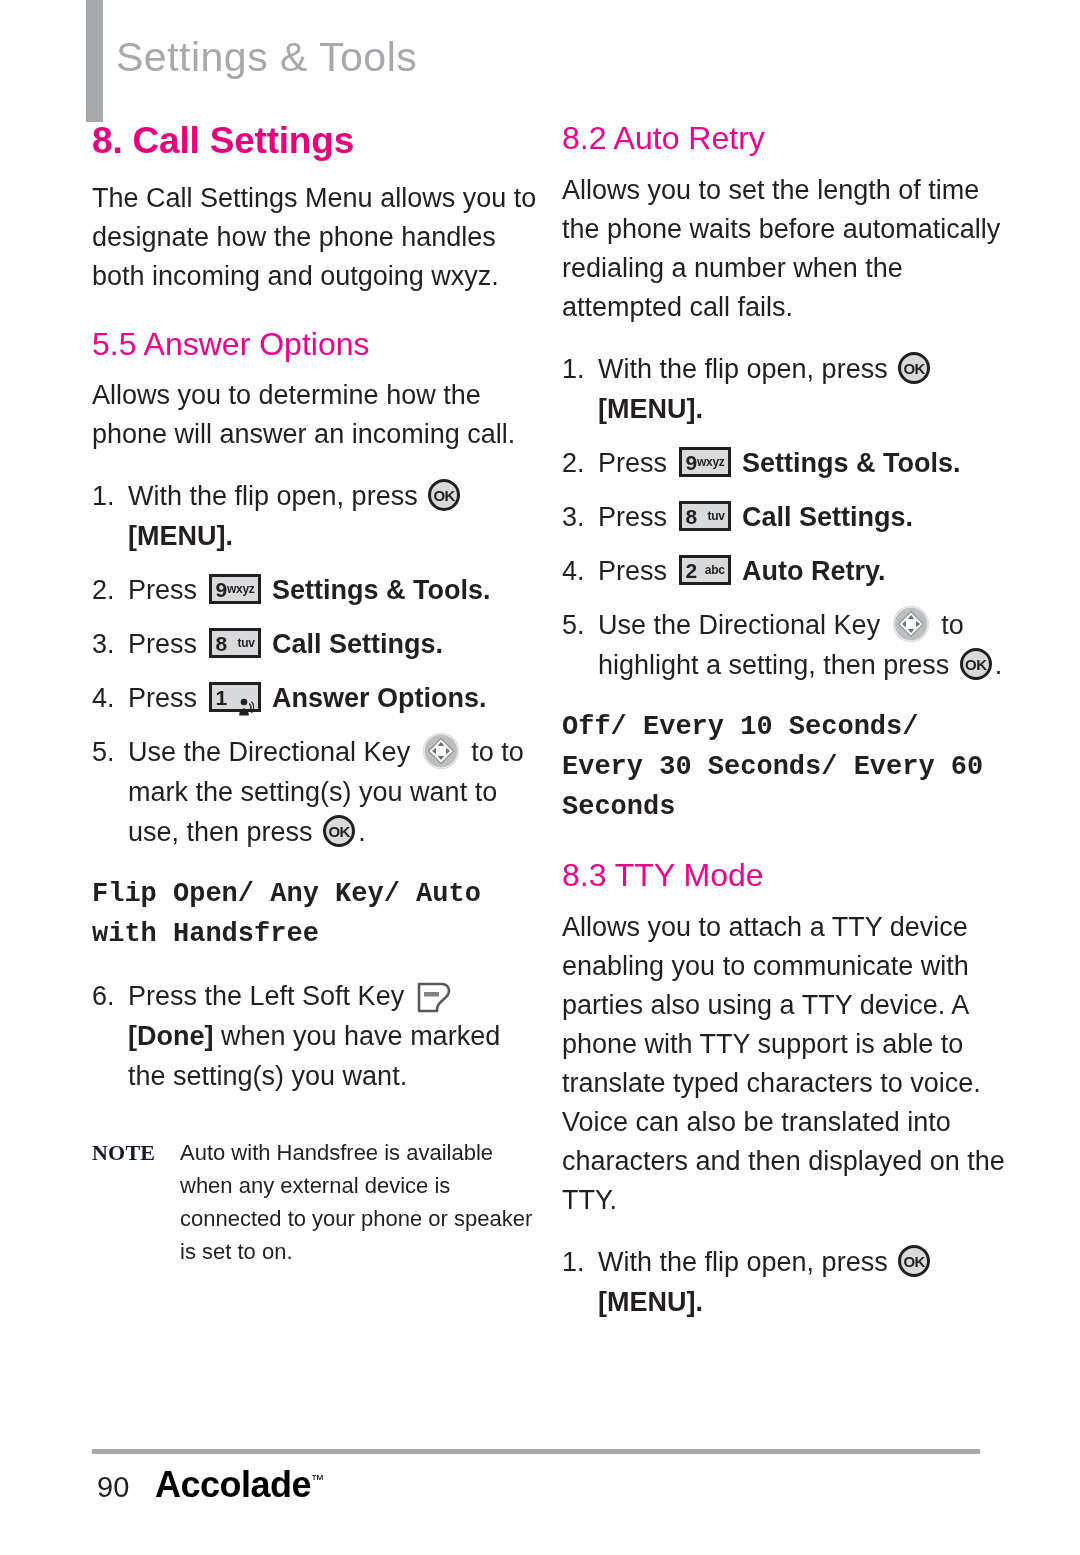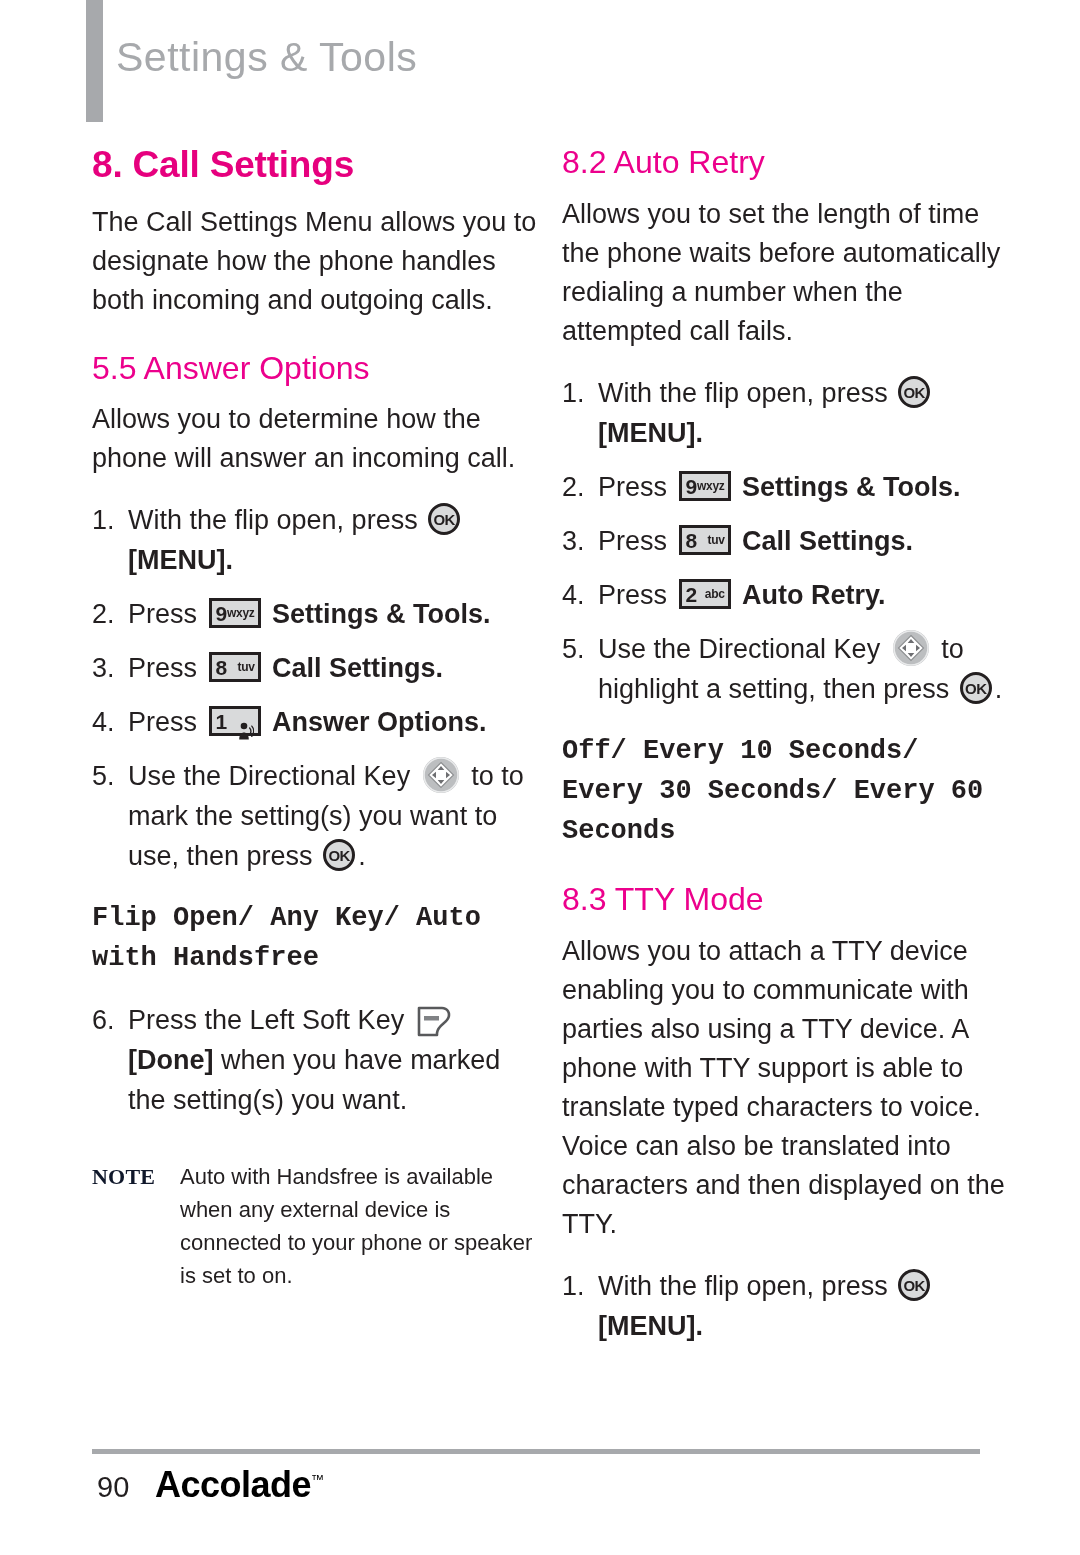--- a/index.html
+++ b/index.html
@@ -40,21 +40,21 @@
     font-size: 41px;
     font-weight: 400;
     letter-spacing: 0.5px;
     color: #a7a9ac;
     white-space: nowrap;
   }
 
   
   .col {
     position: absolute;
-    top: 144px;
+    top: 120px;
     width: 445px;
   }
   .col-left  { left: 92px;  }
   .col-right { left: 562px; }
 
   
   .h-chapter {
     color: #e6007e;
     font-size: 37px;
     font-weight: bold;
@@ -258,21 +258,21 @@
 
 <div class="page-header">
   <div class="header-bar"></div>
   <div class="header-title">Settings &amp; Tools</div>
 </div>
 
 <div class="col col-left">
 
   <h1 class="h-chapter">8. Call Settings</h1>
 
-  <p class="body-text">The Call Settings Menu allows you to designate how the phone handles both incoming and outgoing calls.</p>
+  <p class="body-text">The Call Settings Menu allows you to designate how the phone handles both incoming and outgoing wxyz.</p>
 
   <h2 class="h-section">5.5 Answer Options</h2>
 
   <p class="body-text">Allows you to determine how the phone will answer an incoming call.</p>
 
   <ol class="steps">
 
     <li class="step">
       <span class="num">1.</span><span>With the flip open, press</span>
       <span class="icon-ok"></span>

